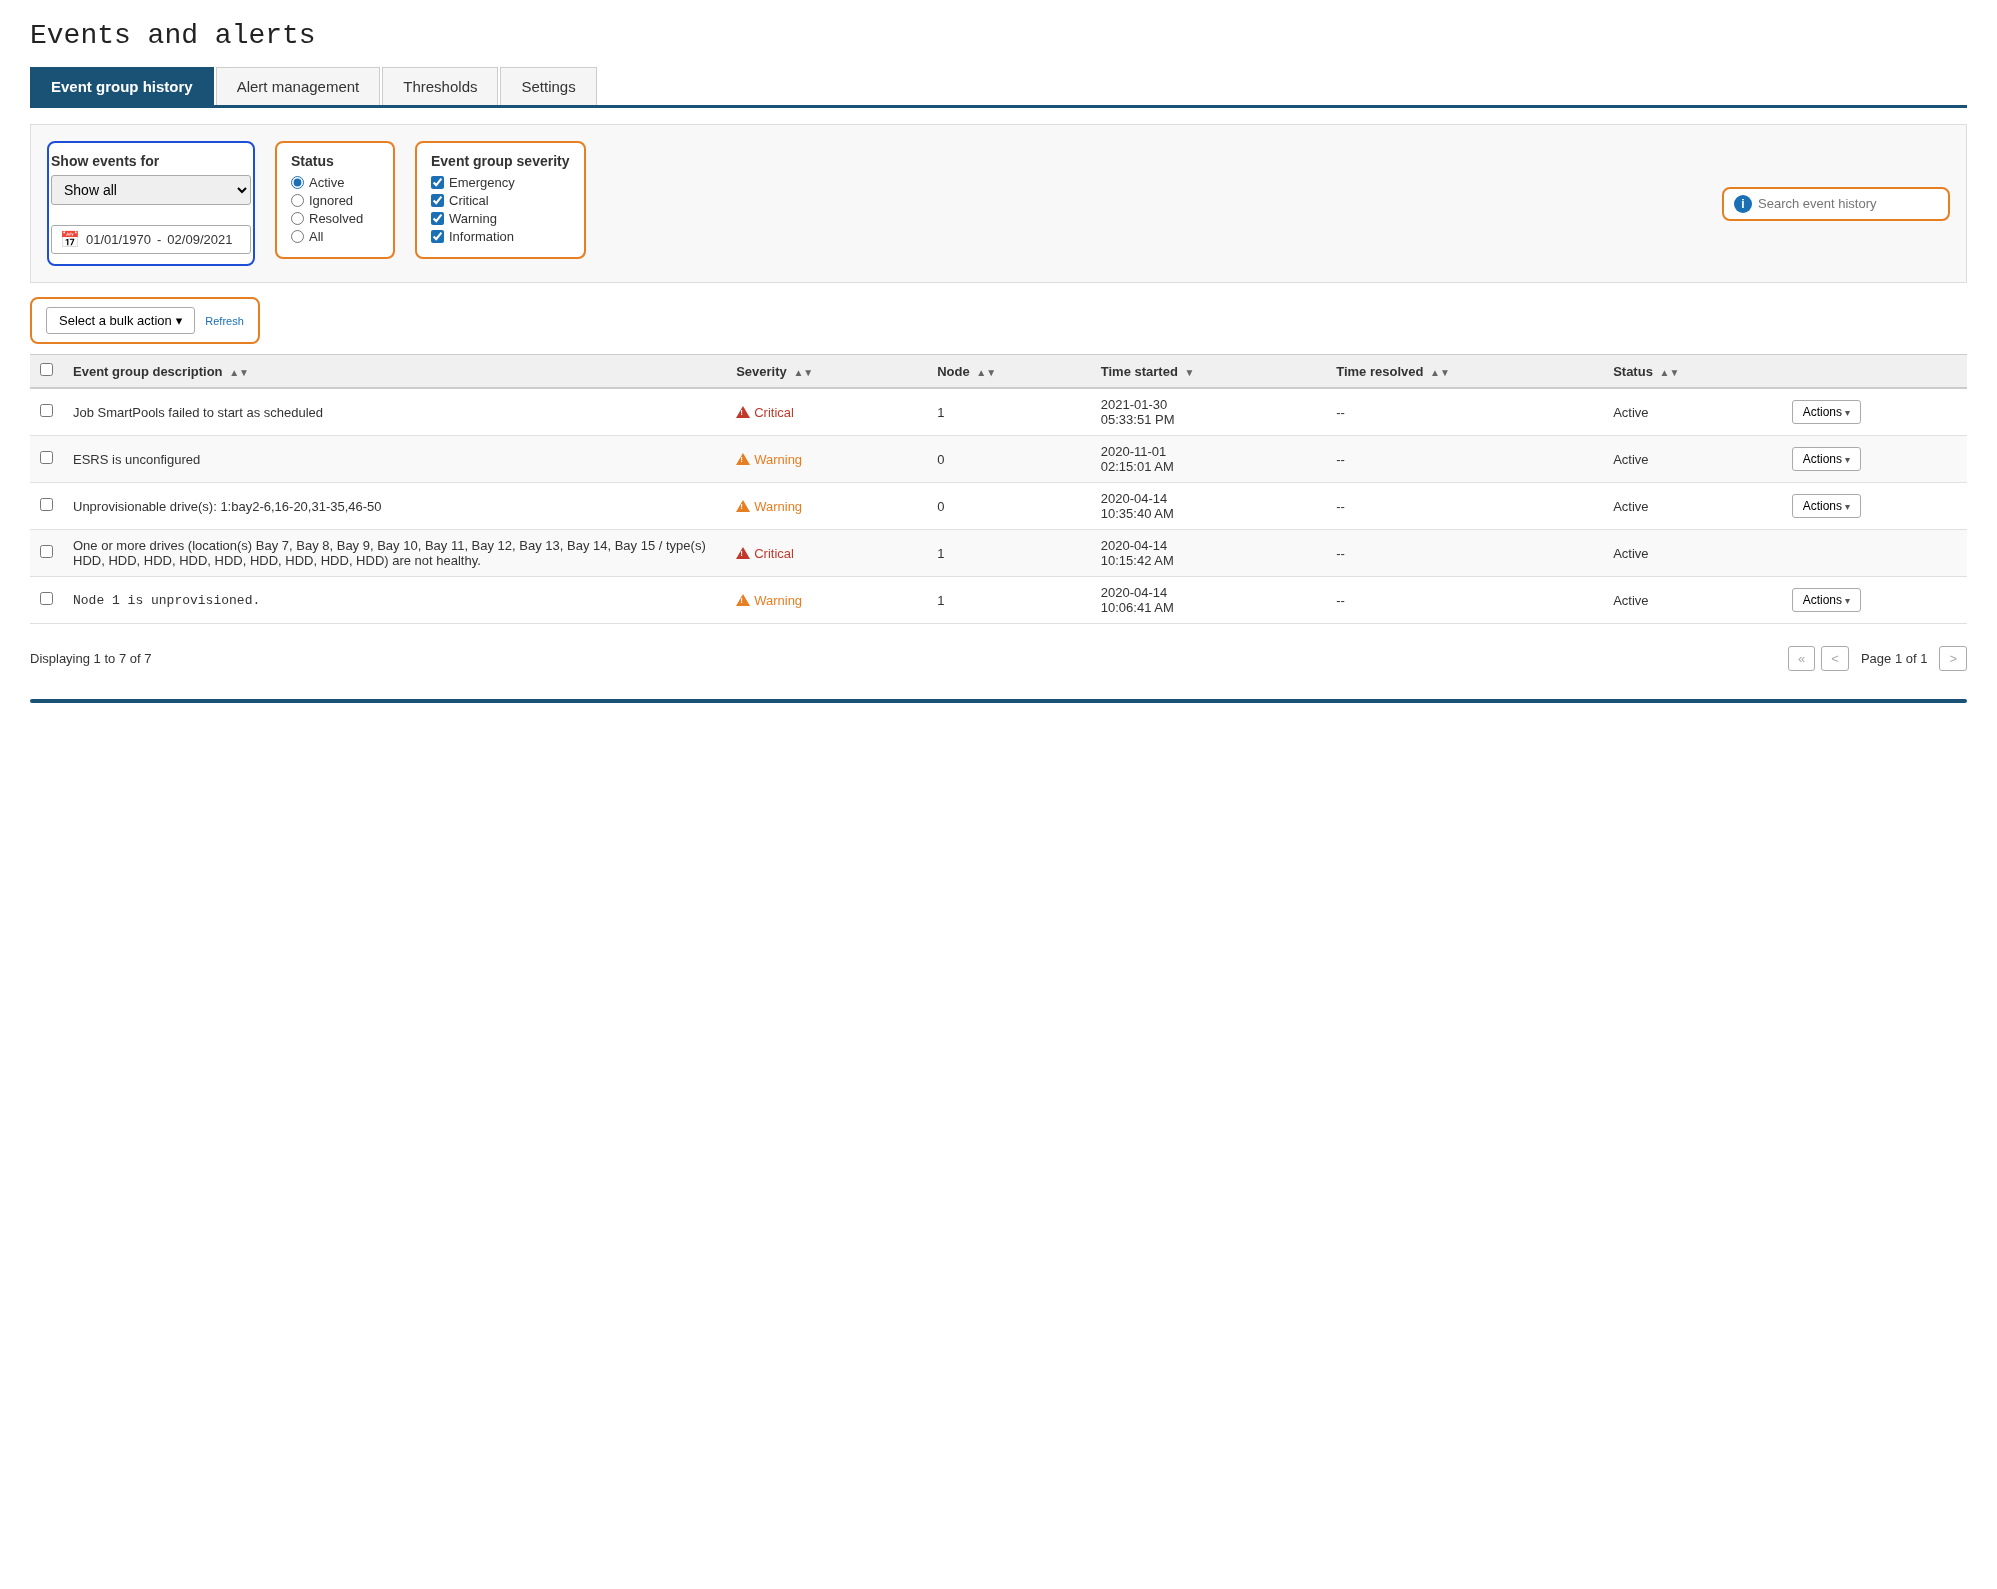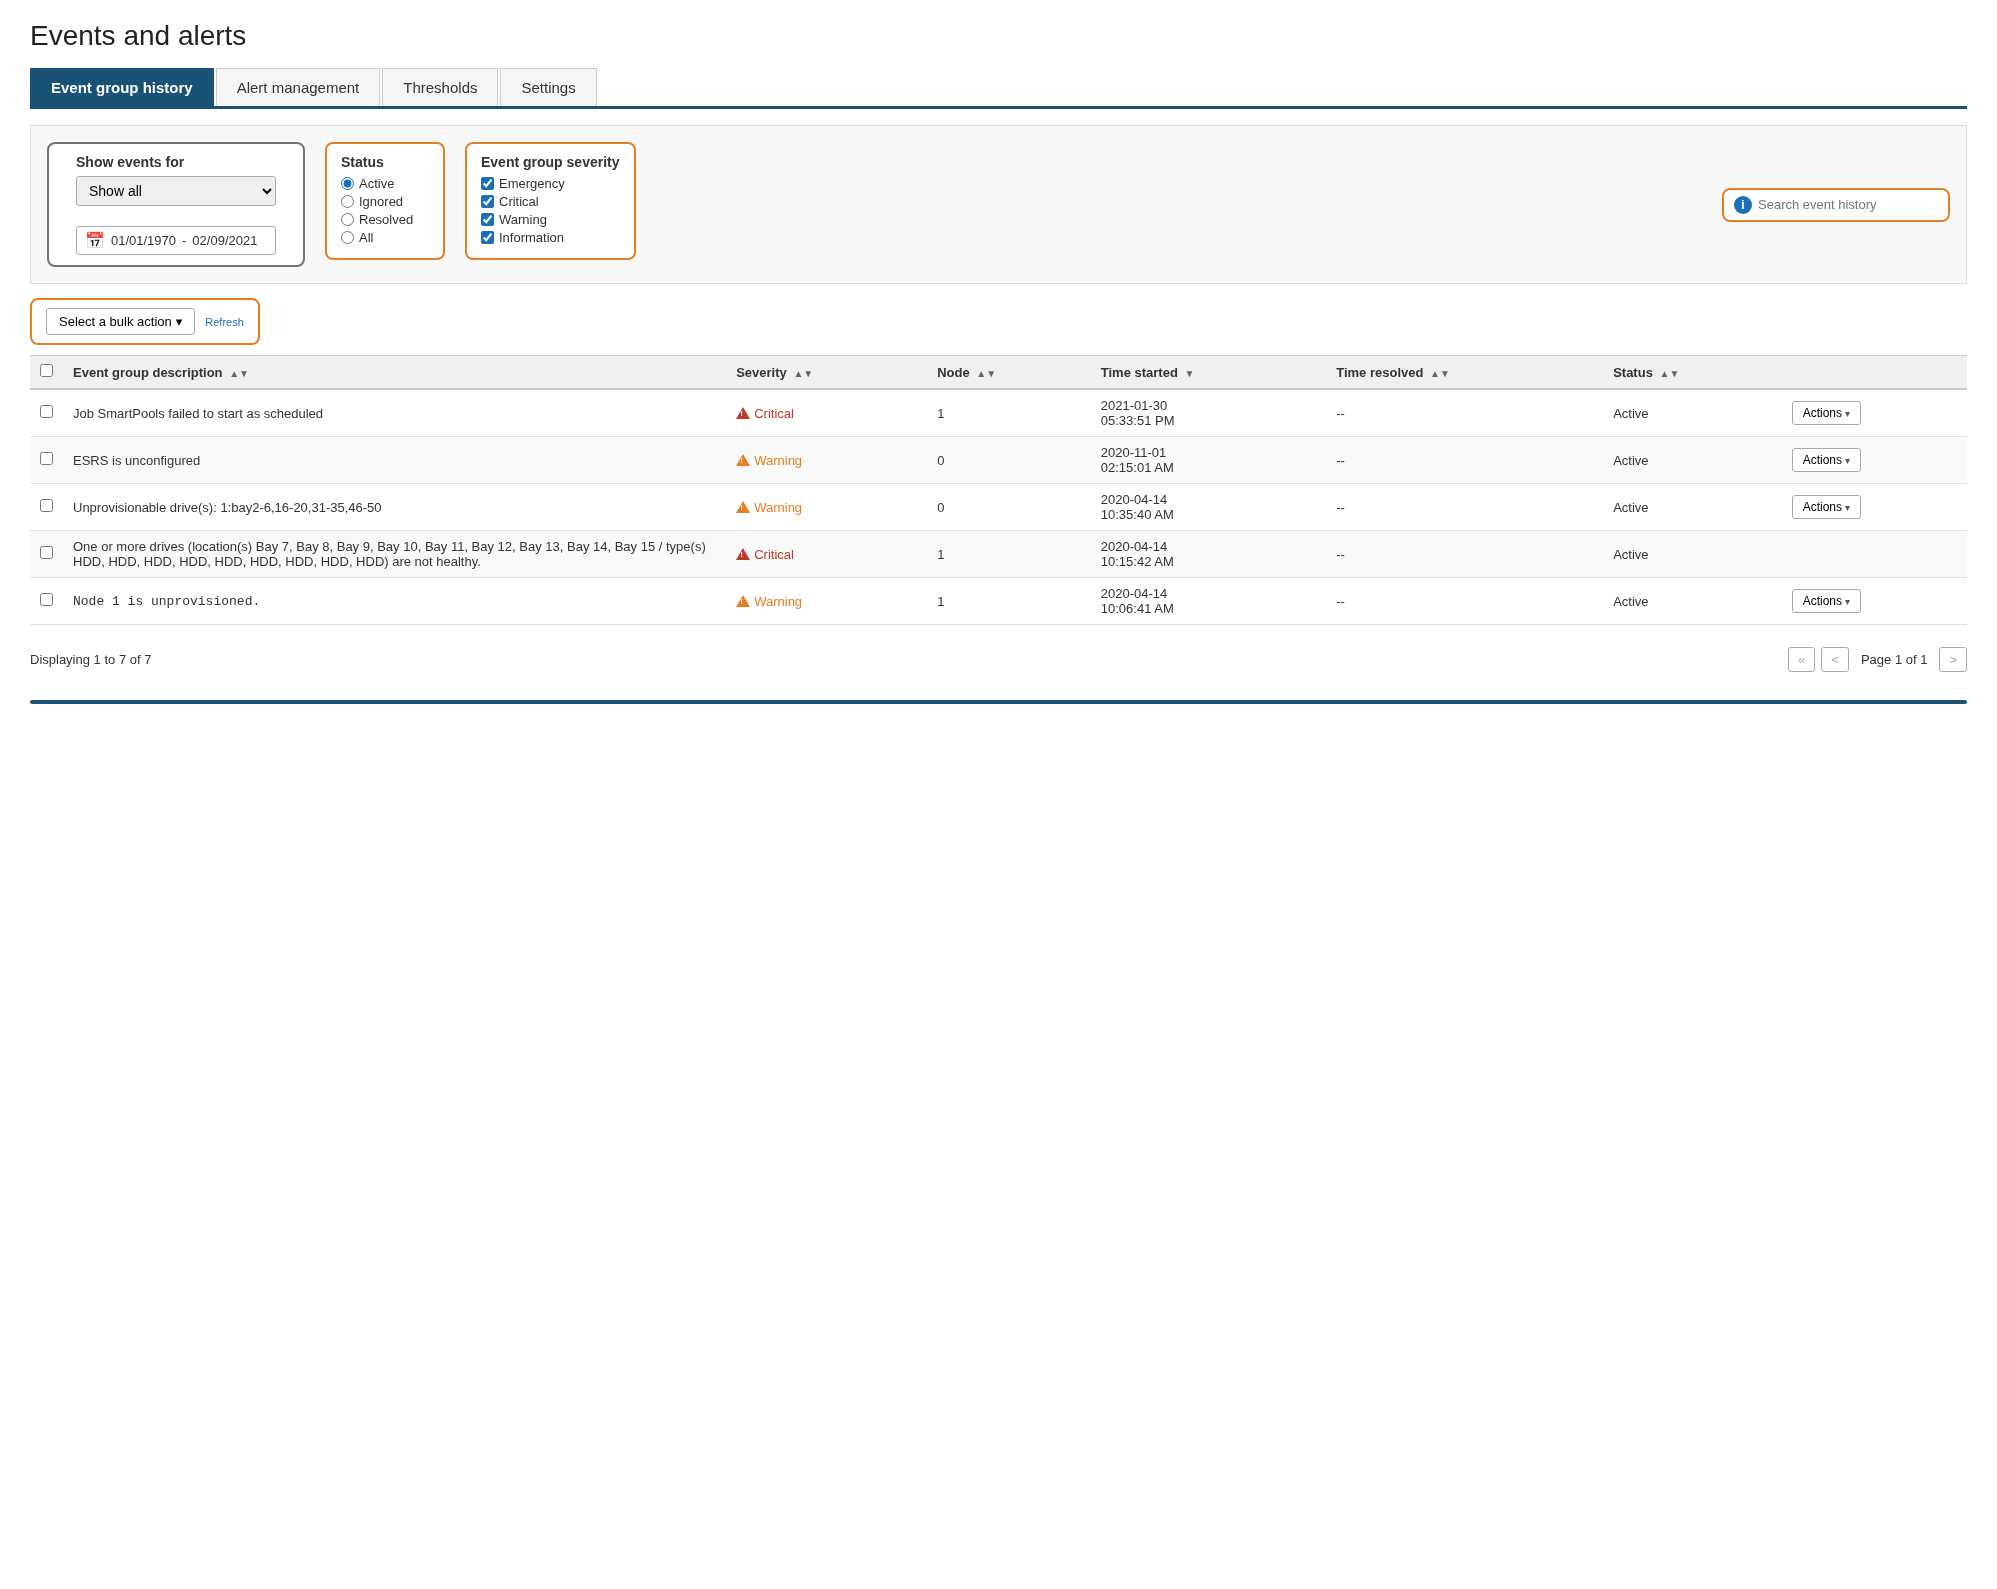--- a/index.html
+++ b/index.html
@@ -8,20 +8,21 @@
       font-size: 14px;
       background: #fff;
       color: #333;
       padding: 20px 30px;
     }
     h1 {
       font-size: 28px;
       font-weight: normal;
       color: #222;
       margin-bottom: 16px;
+      font-family: Liberation Mono, monospace;
     }
     
     .tabs {
       display: flex;
       border-bottom: 3px solid #1a5276;
       margin-bottom: 16px;
     }
     .tab {
       padding: 10px 20px;
       cursor: pointer;
@@ -43,23 +44,23 @@
     .filter-panel {
       display: flex;
       align-items: flex-start;
       gap: 20px;
       background: #f8f8f8;
       border: 1px solid #ddd;
       padding: 16px;
       margin-bottom: 14px;
     }
     .filter-box {
-      border: 2px solid #737373;
+      border: 2px solid #1d4ed8;
       border-radius: 8px;
-      padding: 10px 27px;
+      padding: 10px 2px;
       background: #fff;
     }
     .filter-box label {
       display: block;
       font-weight: bold;
       margin-bottom: 6px;
       font-size: 14px;
     }
     .filter-box select {
       width: 200px;

